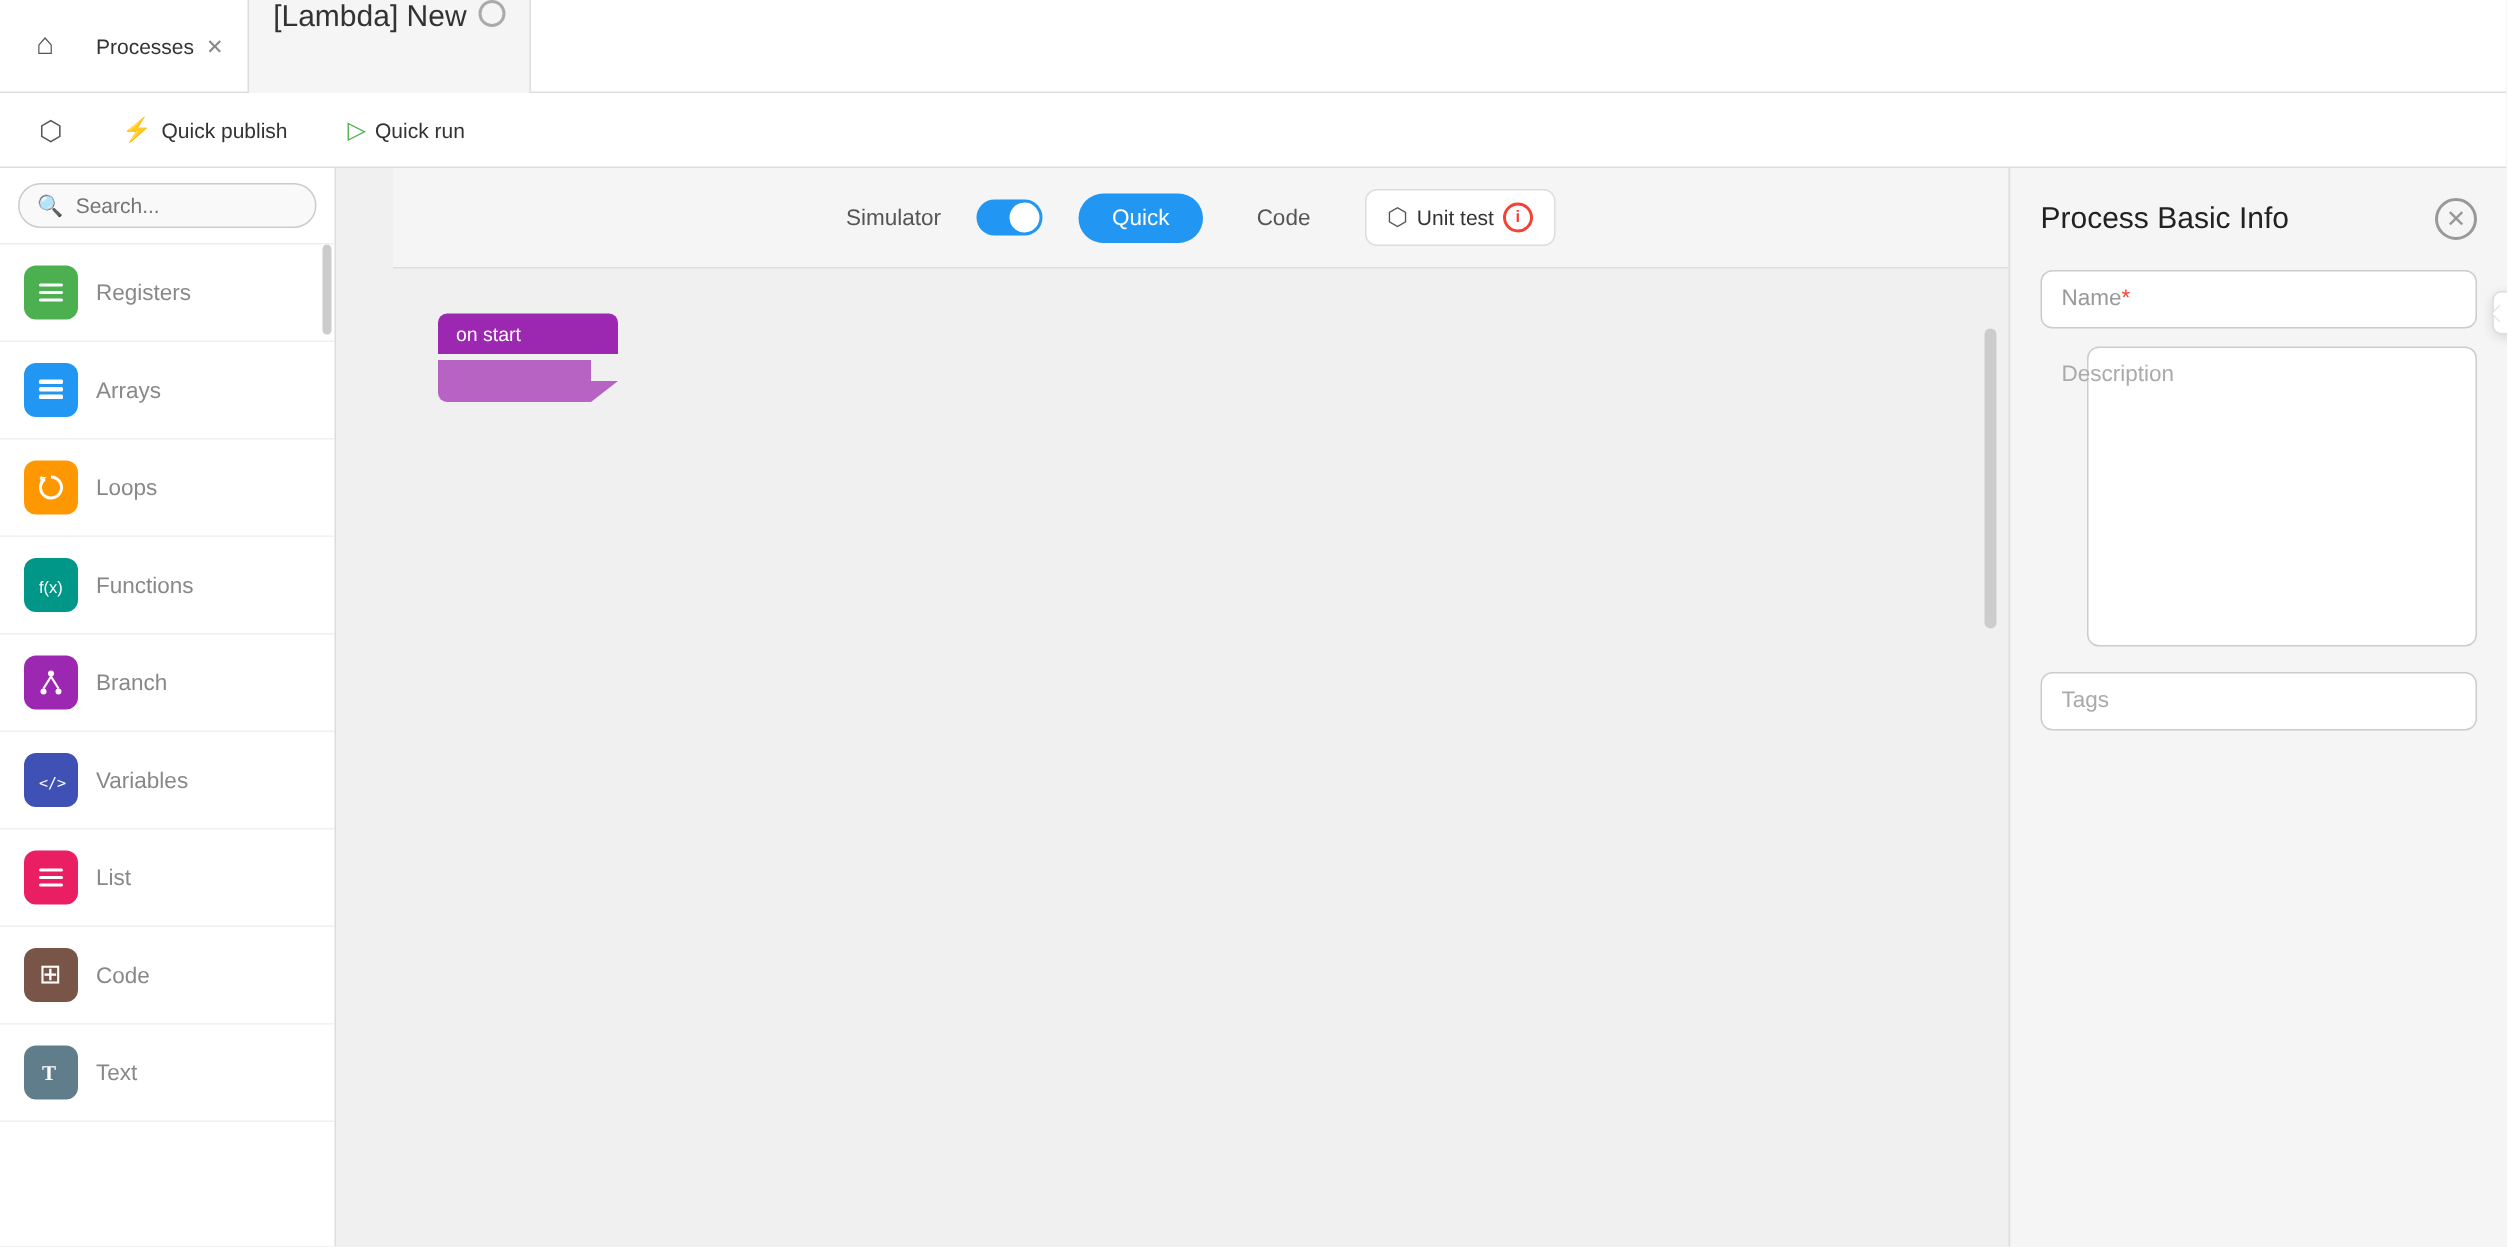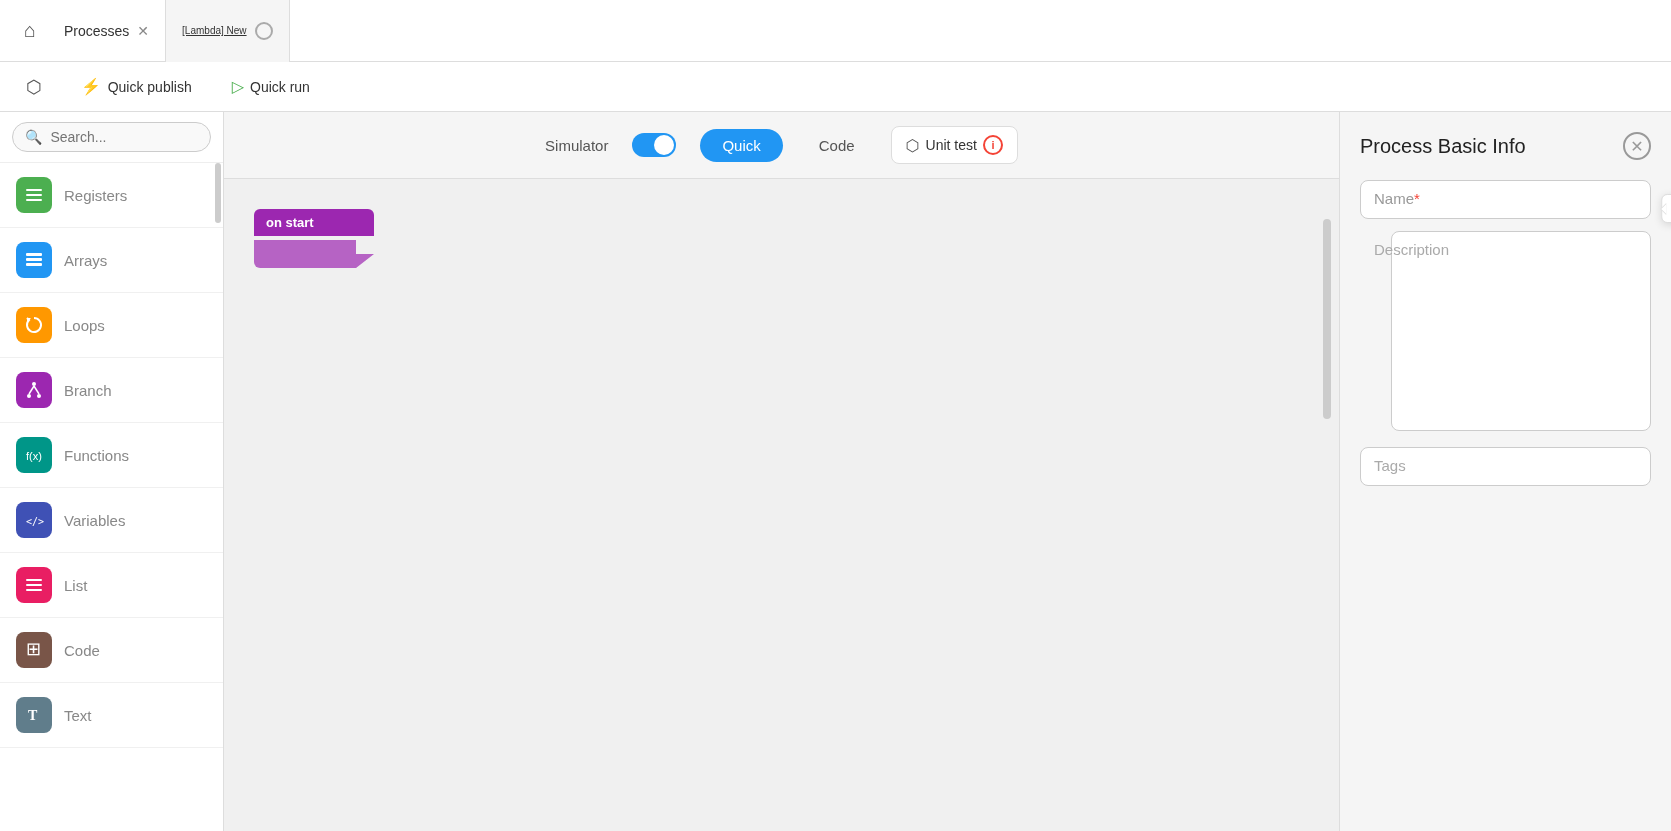--- a/index.html
+++ b/index.html
@@ -10,24 +10,23 @@
       display: flex; align-items: center; background: #fff; border-bottom: 1px solid #ddd;
       height: 62px; padding: 0 12px; gap: 0;
     }
     .home-icon { width: 36px; height: 36px; display: flex; align-items: center; justify-content: center; cursor: pointer; color: #555; font-size: 20px; }
     .tab-processes {
       display: flex; align-items: center; gap: 8px; padding: 0 16px; height: 62px;
       border-right: 1px solid #ddd; cursor: pointer; font-size: 14px; color: #333;
     }
     .tab-processes .close-icon { font-size: 14px; color: #888; cursor: pointer; }
     .tab-lambda {
-      display: flex; align-items: center; gap: 8px; padding: 0 16px; height: 62px;
-      cursor: pointer; font-size: 10px; color: #333; background: #f5f5f5;
+      display: flex; gap: 8px; padding: 0 16px; height: 62px;
+      cursor: pointer; font-size: 20px; color: #333; background: #f5f5f5;
       border-right: 1px solid #ddd;
-      text-decoration: underline;
     }
     .tab-lambda .circle-icon { width: 18px; height: 18px; border-radius: 50%; border: 2px solid #aaa; }
 
     
     .toolbar {
       display: flex; align-items: center; background: #fff; border-bottom: 1px solid #ddd;
       height: 50px; padding: 0 16px; gap: 20px;
     }
     .toolbar-btn {
       display: flex; align-items: center; gap: 6px; cursor: pointer; font-size: 14px; color: #333;
@@ -83,21 +82,21 @@
     .icon-orange { background: #FF9800; }
     .icon-purple { background: #9C27B0; }
     .icon-teal { background: #009688; }
     .icon-indigo { background: #3F51B5; }
     .icon-pink { background: #E91E63; }
     .icon-brown { background: #795548; }
     .icon-gray { background: #607D8B; }
 
     
     .canvas-area {
-      flex: 1; display: flex; flex-direction: column; overflow: hidden; position: relative;
+      flex: 1; display: flex; flex-direction: column; overflow: hidden; position: relative; margin-left: 38px;
     }
     .canvas-toolbar {
       display: flex; align-items: center; justify-content: center; gap: 24px;
       padding: 14px 20px; background: #f5f5f5; border-bottom: 1px solid #ddd;
       position: relative;
     }
     .simulator-label { font-size: 15px; color: #555; }
     .toggle-switch {
       width: 44px; height: 24px; background: #2196F3; border-radius: 12px;
       position: relative; cursor: pointer;
@@ -126,21 +125,21 @@
 
     .canvas-content {
       flex: 1; position: relative; overflow: hidden;
     }
     .on-start-block {
       position: absolute; top: 30px; left: 30px;
       width: 120px;
     }
     .block-header {
       background: #9C27B0; color: #fff; padding: 6px 12px; border-radius: 6px 6px 0 0;
-      font-size: 13px; font-weight: 700;
+      font-size: 13px; font-weight: 400;
     }
     .block-body {
       background: #9C27B0; opacity: 0.7; height: 28px;
       border-radius: 0 0 6px 6px; margin-top: 4px;
       clip-path: polygon(0 0, 85% 0, 85% 50%, 100% 50%, 85% 100%, 0 100%);
     }
 
     
     .canvas-scrollbar {
       position: absolute; right: 8px; top: 0; bottom: 0; width: 8px;
@@ -271,39 +270,39 @@
         <div class="sidebar-item-icon icon-orange">
           <svg width="20" height="20" viewBox="0 0 20 20">
               <path d="M10 3 a7 7 0 1 1 -4.95 2.05 L3 3" stroke="#fff" stroke-width="2" fill="none"></path>
               <polyline points="3,3 7,3 3,7" fill="#fff"></polyline>
             </svg>
         </div>
         <span class="sidebar-item-label">Loops</span>
       </div>
 
       <div class="sidebar-item">
+        <div class="sidebar-item-icon icon-teal">
+          <svg width="20" height="20" viewBox="0 0 20 20">
+              <text x="2" y="15" font-size="11" fill="#fff" font-family="sans-serif">f(x)</text>
+            </svg>
+        </div>
+        <span class="sidebar-item-label">Functions</span>
+      </div>
+
+      <div class="sidebar-item">
         <div class="sidebar-item-icon icon-purple">
           <svg width="20" height="20" viewBox="0 0 20 20">
               <circle cx="10" cy="4" r="2" fill="#fff"></circle>
               <circle cx="5" cy="16" r="2" fill="#fff"></circle>
               <circle cx="15" cy="16" r="2" fill="#fff"></circle>
               <line x1="10" y1="6" x2="5" y2="14" stroke="#fff" stroke-width="1.5"></line>
               <line x1="10" y1="6" x2="15" y2="14" stroke="#fff" stroke-width="1.5"></line>
             </svg>
         </div>
         <span class="sidebar-item-label">Branch</span>
-      </div>
-
-      <div class="sidebar-item">
-        <div class="sidebar-item-icon icon-teal">
-          <svg width="20" height="20" viewBox="0 0 20 20">
-              <text x="2" y="15" font-size="11" fill="#fff" font-family="sans-serif">f(x)</text>
-            </svg>
-        </div>
-        <span class="sidebar-item-label">Functions</span>
       </div>
 
       <div class="sidebar-item">
         <div class="sidebar-item-icon icon-indigo">
           <svg width="20" height="20" viewBox="0 0 20 20">
               <text x="2" y="15" font-size="10" fill="#fff" font-family="monospace">&lt;/&gt;</text>
             </svg>
         </div>
         <span class="sidebar-item-label">Variables</span>
       </div>

